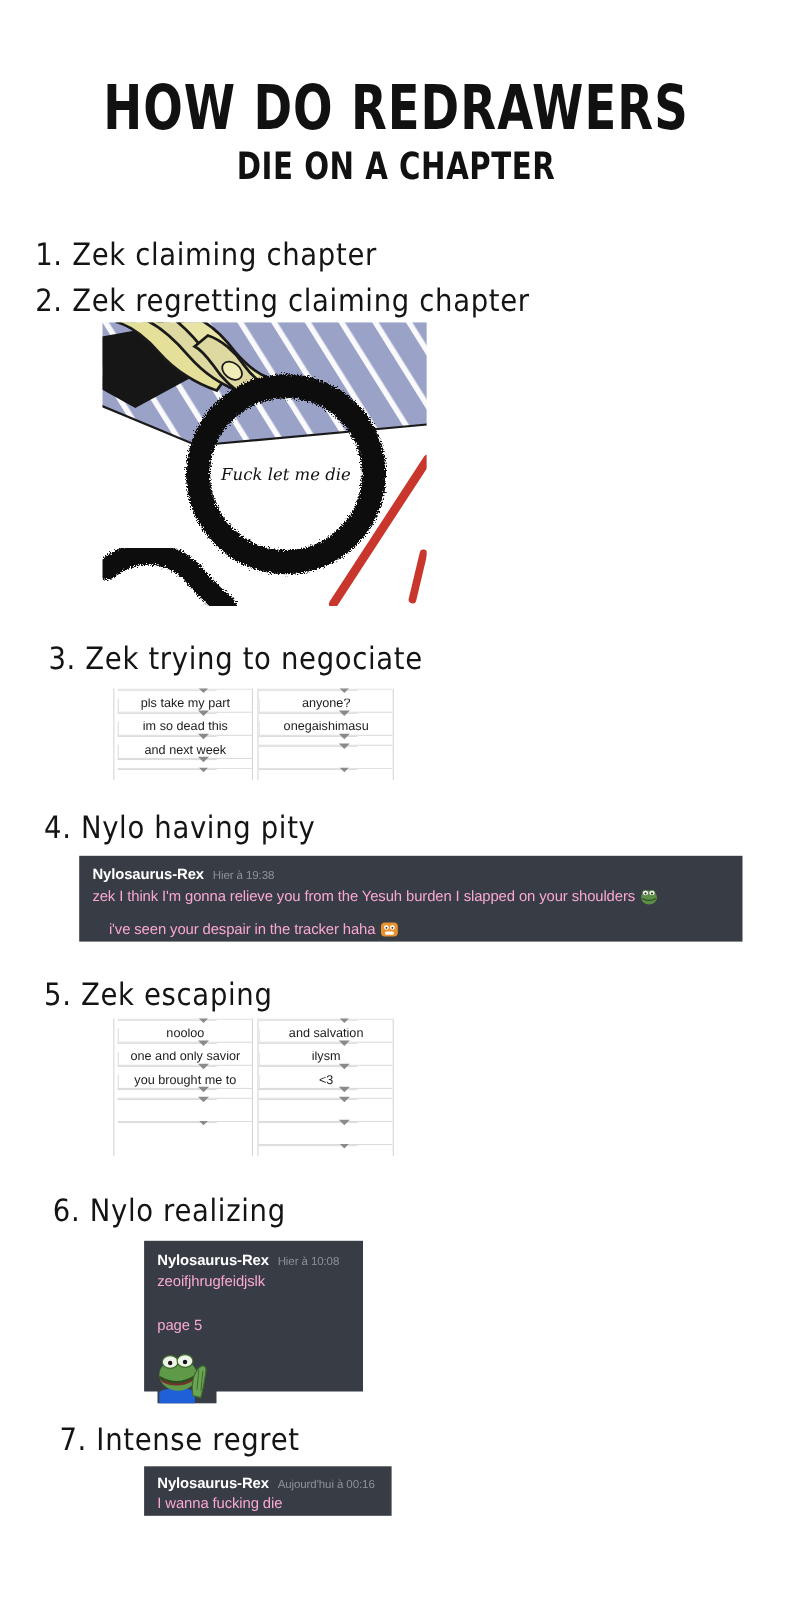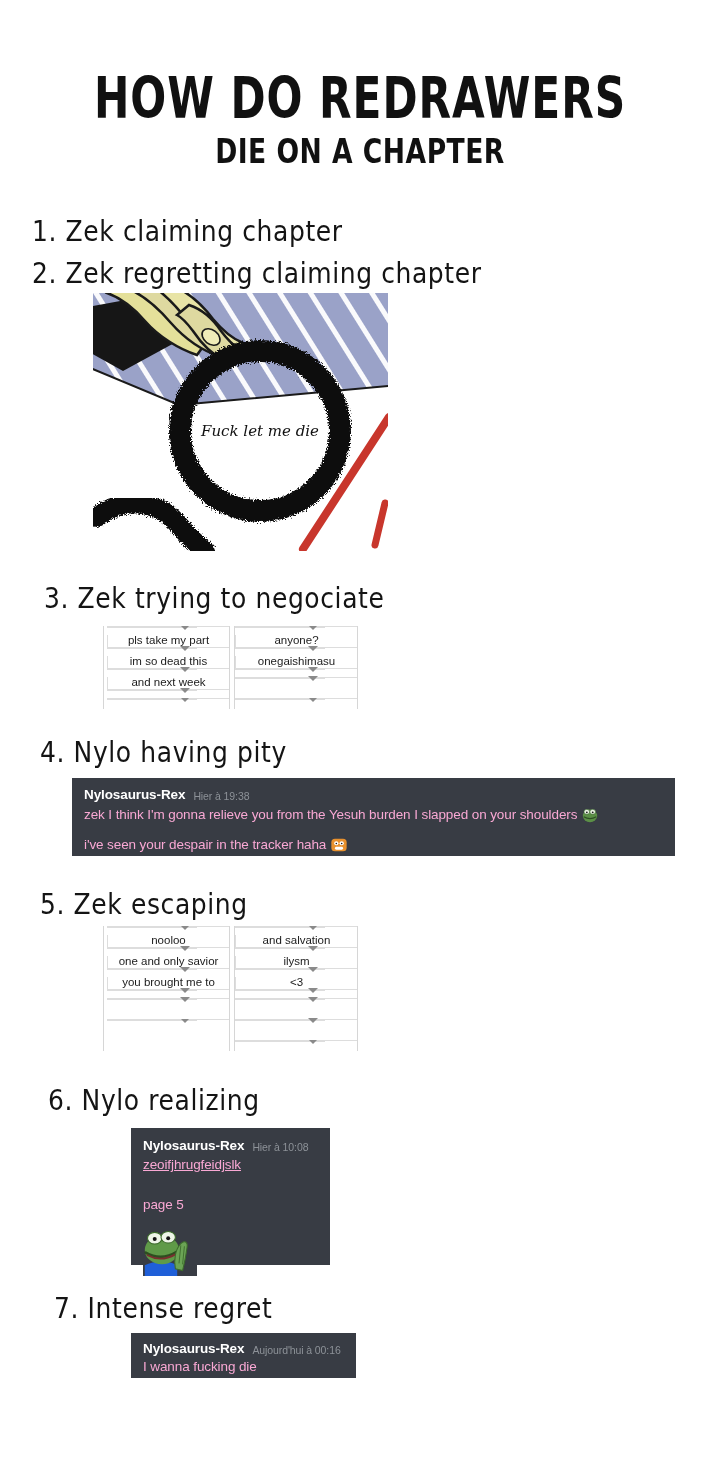--- a/index.html
+++ b/index.html
@@ -335,21 +335,21 @@
       <svg width="18" height="18" viewBox="0 0 20 20" xmlns="http://www.w3.org/2000/svg">
         <ellipse cx="10" cy="11" rx="8" ry="7" fill="#5b8f46"></ellipse>
         <ellipse cx="6.5" cy="6.5" rx="3.2" ry="2.8" fill="#e9f2e2" stroke="#3c6b2e" stroke-width="0.7"></ellipse>
         <ellipse cx="13" cy="6.5" rx="3.2" ry="2.8" fill="#e9f2e2" stroke="#3c6b2e" stroke-width="0.7"></ellipse>
         <circle cx="6.5" cy="7" r="1" fill="#1b1b1b"></circle>
         <circle cx="13" cy="7" r="1" fill="#1b1b1b"></circle>
         <path d="M 3 12 Q 10 16 17 12" stroke="#2e4f24" stroke-width="1.2" fill="none"></path>
       </svg>
     </span>
   </div>
-  <div class="dc-line" style="margin-top:7px;">
+  <div class="dc-line" style="margin-top:7px;margin-left:15px;">
     <span>i've seen your despair in the tracker haha</span>
     <span class="emoji-inline">
       <svg width="18" height="18" viewBox="0 0 20 20" xmlns="http://www.w3.org/2000/svg">
         <rect x="1.5" y="3" width="17" height="14" rx="4" fill="#e8912e"></rect>
         <ellipse cx="7" cy="8" rx="2.4" ry="2.2" fill="#ffffff"></ellipse>
         <ellipse cx="13" cy="8" rx="2.4" ry="2.2" fill="#ffffff"></ellipse>
         <circle cx="7" cy="8.3" r="0.9" fill="#1b1b1b"></circle>
         <circle cx="13" cy="8.3" r="0.9" fill="#1b1b1b"></circle>
         <rect x="5.5" y="12" width="9" height="3.2" rx="1.5" fill="#ffffff"></rect>
       </svg>
@@ -453,21 +453,21 @@
   </div>
 </div>
 
 <div class="step-label" style="left:48px; top:1084px;">6. Nylo realizing</div>
 
 <div class="discord" style="left:131px; top:1128px; width:199px; height:137px; padding:10px 12px 0 12px;">
   <div class="dc-head">
     <span class="dc-author">Nylosaurus-Rex</span>
     <span class="dc-time">Hier à 10:08</span>
   </div>
-  <div class="dc-line" style="margin-top:3px;text-decoration:underline;">
+  <div class="dc-line" style="margin-top:3px;">
     <span>zeoifjhrugfeidjslk</span>
   </div>
   <div class="dc-line" style="margin-top:22px;">
     <span>page 5</span>
   </div>
   <div class="pepe-wrap">
     <svg width="54" height="54" viewBox="0 0 60 60" xmlns="http://www.w3.org/2000/svg">
       <rect x="0" y="0" width="60" height="60" fill="#383c44"></rect>
 
       <path d="M 2 48 L 2 60 L 38 60 L 38 48 C 30 43 12 43 2 48 Z" fill="#1f5fd8"></path>

